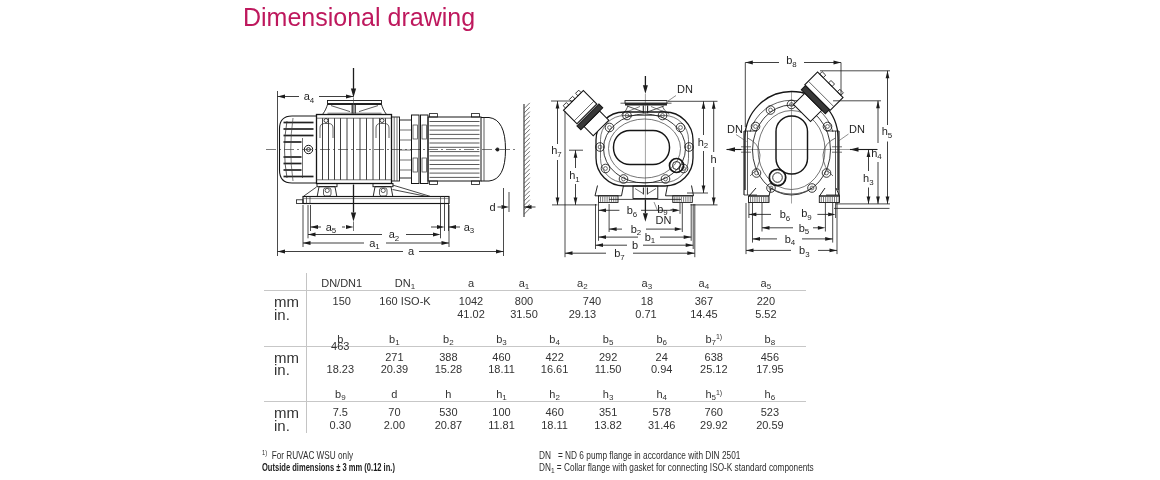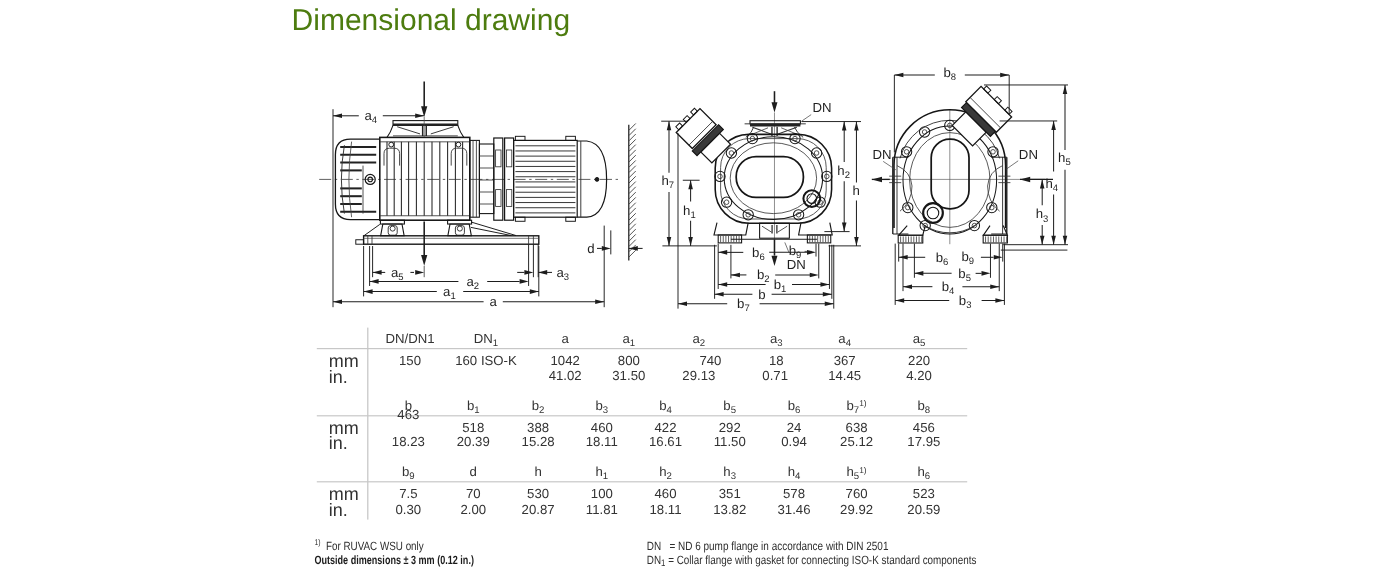--- a/index.html
+++ b/index.html
@@ -1,17 +1,17 @@
 <!DOCTYPE html>
 <html><head><meta charset="utf-8">
 <style>
   html,body { margin:0; padding:0; background:#fff; }
   body { width:1160px; height:480px; position:relative; overflow:hidden;
          font-family:"Liberation Sans", sans-serif; }
-  .title { position:absolute; left:243px; top:2.5px; font-size:25px; color:#4d7c0f; }
+  .title { position:absolute; left:243px; top:2.5px; font-size:25px; color:#be185d; }
   .c { position:absolute; transform:translateX(-50%); font-size:11px; color:#333;
         white-space:nowrap; line-height:11px; }
   .l { position:absolute; font-size:15px; color:#333; white-space:nowrap; line-height:11px; }
   .sb { font-size:8px; vertical-align:-2px; }
   .sp { font-size:7px; line-height:0; position:relative; top:-3.5px; vertical-align:baseline; }
   .rule { position:absolute; left:264px; width:541.5px; height:1px; background:#c7c7c7; }
   .vline { position:absolute; left:305.5px; top:272.5px; width:1px; height:160px; background:#c4c4c4; }
   .fn { position:absolute; font-size:10px; color:#2e2e2e; white-space:nowrap; line-height:10px; transform-origin:0 0; }
   .fnb { font-weight:bold; color:#1b1b1b; }
   svg { position:absolute; left:0; top:0; }
@@ -581,37 +581,37 @@
 <span class="c" style="left:646.9px;top:296px">18</span>
 <span class="c" style="left:703.9px;top:296px">367</span>
 <span class="c" style="left:765.9px;top:296px">220</span>
 
 <span class="l" style="left:274px;top:308.5px">in.</span>
 <span class="c" style="left:471px;top:308.5px">41.02</span>
 <span class="c" style="left:524px;top:308.5px">31.50</span>
 <span class="c" style="left:582.4px;top:308.5px">29.13</span>
 <span class="c" style="left:646px;top:308.5px">0.71</span>
 <span class="c" style="left:703.9px;top:308.5px">14.45</span>
-<span class="c" style="left:765.9px;top:308.5px">4.20</span>
+<span class="c" style="left:765.9px;top:308.5px">5.52</span>
 
 <span class="c" style="left:340.3px;top:333.5px">b</span>
 <span class="c" style="left:394.4px;top:333.5px">b<span class="sb">1</span></span>
 <span class="c" style="left:448.4px;top:333.5px">b<span class="sb">2</span></span>
 <span class="c" style="left:501.5px;top:333.5px">b<span class="sb">3</span></span>
 <span class="c" style="left:554.6px;top:333.5px">b<span class="sb">4</span></span>
 <span class="c" style="left:608.1px;top:333.5px">b<span class="sb">5</span></span>
 <span class="c" style="left:661.7px;top:333.5px">b<span class="sb">6</span></span>
 <span class="c" style="left:713.8px;top:333.5px">b<span class="sb">7</span><span class="sp">1)</span></span>
 <span class="c" style="left:769.9px;top:333.5px">b<span class="sb">8</span></span>
 
 <div class="rule" style="top:345.5px"></div>
 
 <span class="l" style="left:274px;top:351.5px">mm</span>
 <span class="c" style="left:340.3px;top:341px">463</span>
-<span class="c" style="left:394.4px;top:351.5px">518</span>
+<span class="c" style="left:394.4px;top:351.5px">271</span>
 <span class="c" style="left:448.4px;top:351.5px">388</span>
 <span class="c" style="left:501.5px;top:351.5px">460</span>
 <span class="c" style="left:554.6px;top:351.5px">422</span>
 <span class="c" style="left:608.1px;top:351.5px">292</span>
 <span class="c" style="left:661.7px;top:351.5px">24</span>
 <span class="c" style="left:713.8px;top:351.5px">638</span>
 <span class="c" style="left:769.9px;top:351.5px">456</span>
 
 <span class="l" style="left:274px;top:364px">in.</span>
 <span class="c" style="left:340.3px;top:364px">18.23</span>

